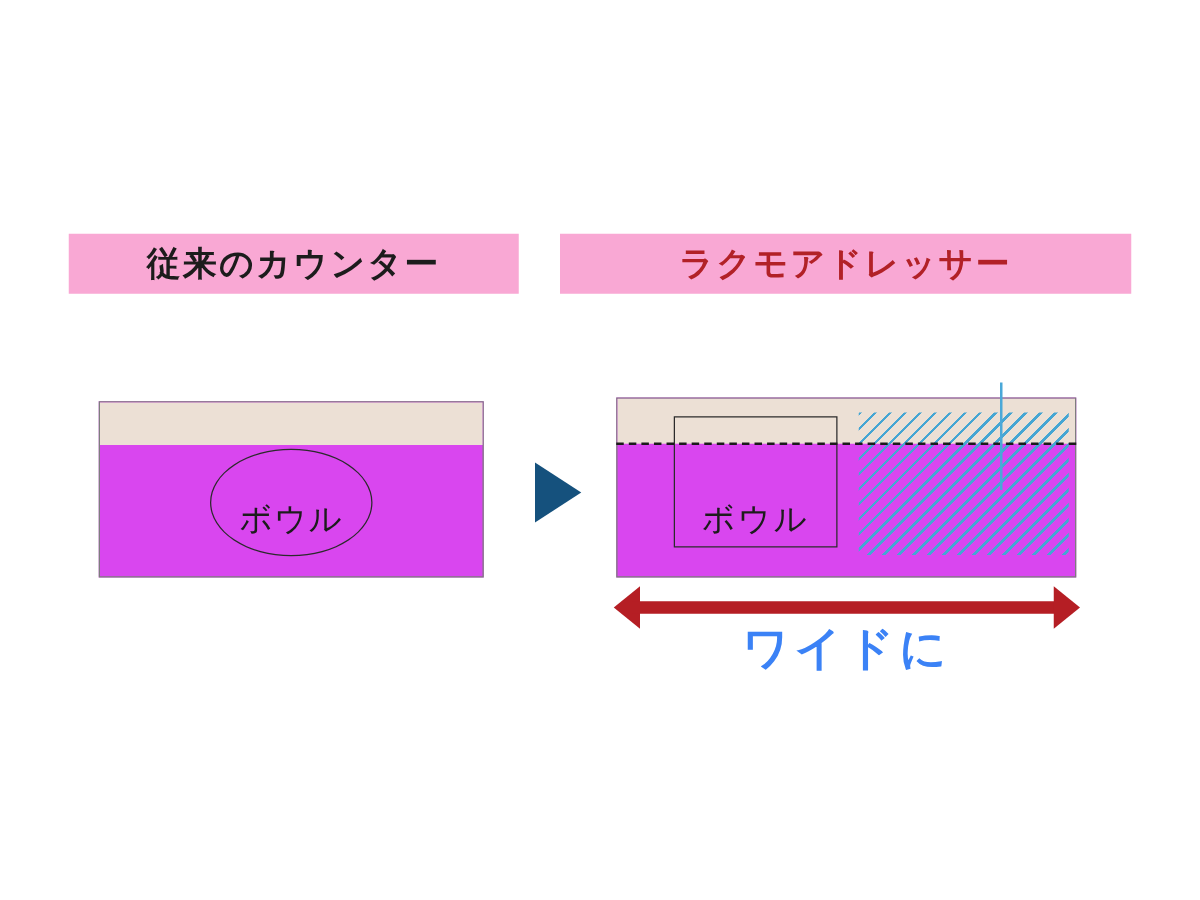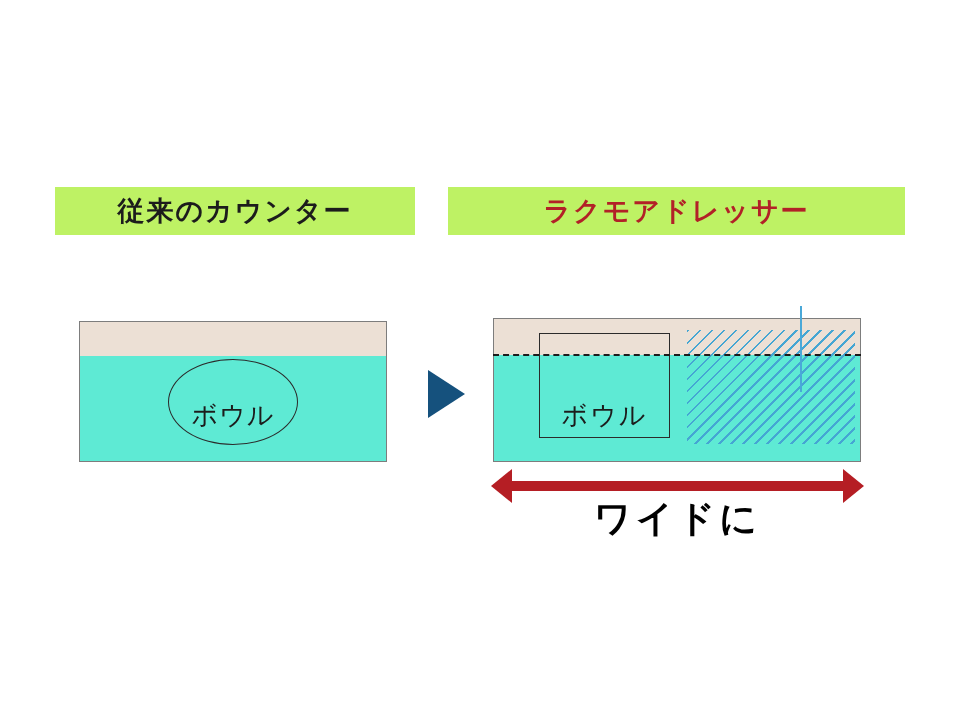--- a/index.html
+++ b/index.html
@@ -2,32 +2,32 @@
 <html><head>
 <meta charset="utf-8">
 <style>
   html,body{margin:0;padding:0;background:#ffffff;}
   .canvas{
     position:relative;width:960px;height:720px;background:#ffffff;
     font-family:"DejaVu Serif","Liberation Serif",serif;overflow:hidden;
   }
   
   .header-bar{
-    position:absolute;top:187px;height:48px;background:#bef264;
+    position:absolute;top:187px;height:48px;background:#f9a8d4;
     display:flex;align-items:center;justify-content:center;
   }
   .header-bar.left{left:55px;width:360px;}
   .header-bar.right{left:448px;width:457px;}
   .header-text{
     font-size:27px;font-weight:600;letter-spacing:2px;color:#1c1c1c;white-space:nowrap;
   }
   .header-bar.right .header-text{color:#b22127;}
 
   
-  .counter{position:absolute;border:1.5px solid #7d7d7d;background:#5eead4;}
+  .counter{position:absolute;border:1.5px solid #7d7d7d;background:#d946ef;}
   .counter.left{left:79px;top:321px;width:306px;height:139px;}
   .counter-top-strip{position:absolute;left:0;top:0;width:100%;background:#ece0d5;}
   .counter.left .counter-top-strip{height:34px;}
   .bowl-ellipse{
     position:absolute;left:88px;top:37px;width:130px;height:86px;
     border:1px solid #2b2b2b;border-radius:50%;
     display:flex;align-items:center;justify-content:center;
     padding-top:0;box-sizing:border-box;
   }
   .bowl-ellipse span{font-size:26px;color:#1c1c1c;letter-spacing:1px;margin-top:26px;}
@@ -70,21 +70,21 @@
   }
 
   
   .wide-arrow-shaft{position:absolute;left:506px;top:481px;width:343px;height:10px;background:#b51e24;}
   .wide-arrow-head{position:absolute;top:469px;width:0;height:0;
     border-top:17px solid transparent;border-bottom:17px solid transparent;}
   .wide-arrow-head.west{left:491px;border-right:21px solid #b51e24;}
   .wide-arrow-head.east{left:843px;border-left:21px solid #b51e24;}
   .wide-label{
     position:absolute;left:493px;top:494px;width:369px;text-align:center;
-    font-size:37px;font-weight:bold;letter-spacing:4px;color:#000000;white-space:nowrap;
+    font-size:37px;font-weight:bold;letter-spacing:4px;color:#3b82f6;white-space:nowrap;
   }
 </style>
 </head>
 <body>
 
 <div class="canvas">
 
   <div class="header-bar left">
     <span class="header-text">従来のカウンター</span>
   </div>

